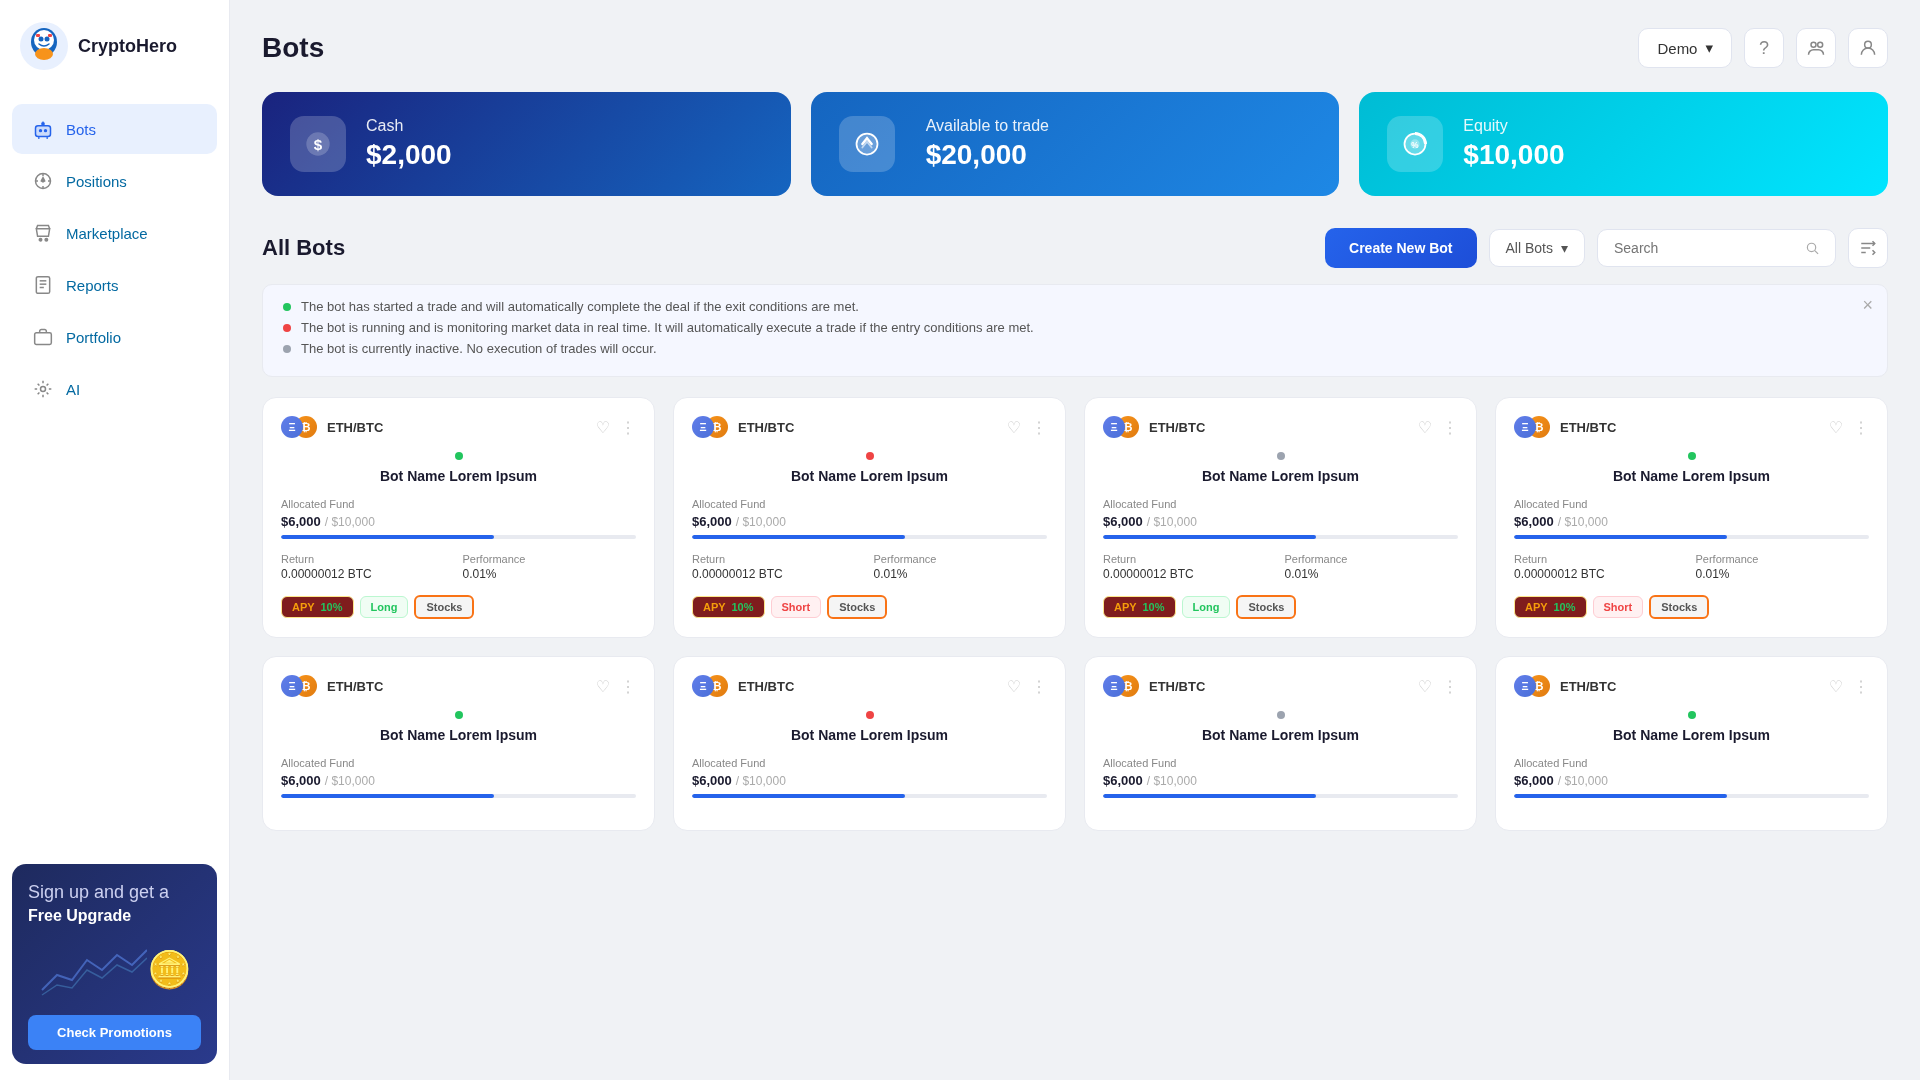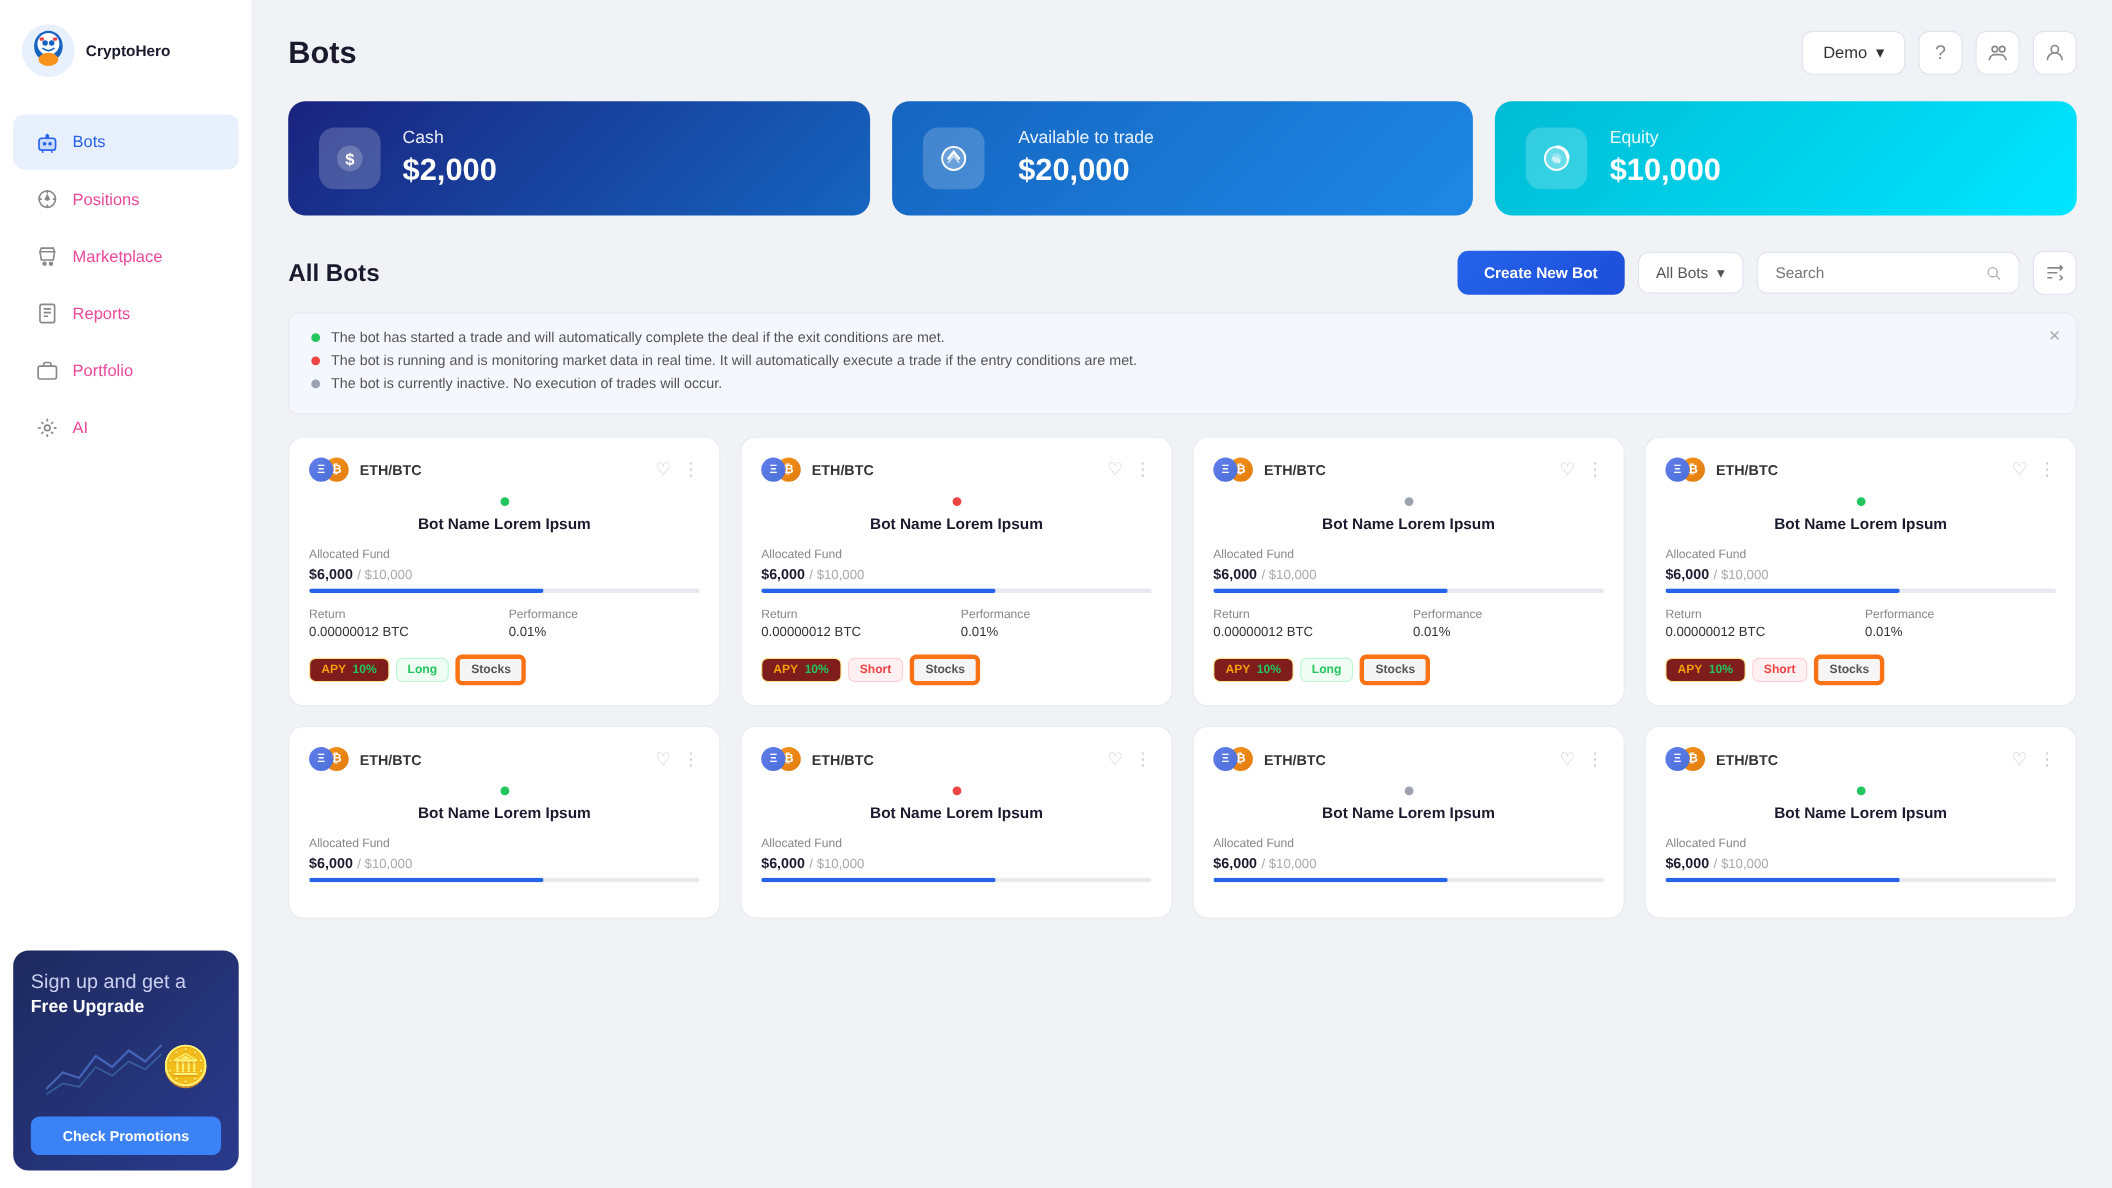--- a/index.html
+++ b/index.html
@@ -21,37 +21,37 @@
       display: flex;
       align-items: center;
       gap: 10px;
       padding: 22px 20px;
     }
     .logo-icon {
       width: 48px;
       height: 48px;
     }
     .logo-text {
-      font-size: 14px;
+      font-size: 18px;
       font-weight: 700;
       color: #1a1a2e;
     }
     .sidebar-nav {
       flex: 1;
       padding: 10px 0;
     }
     .nav-item {
       display: flex;
       align-items: center;
       gap: 12px;
       padding: 14px 20px;
       cursor: pointer;
       border-radius: 10px;
       margin: 2px 12px;
-      color: #ec4899;
+      color: #0369a1;
       font-size: 15px;
       font-weight: 500;
       transition: background 0.2s;
     }
     .nav-item.active {
       background: #e8f0fe;
       color: #2563eb;
     }
     .nav-icon {
       width: 22px;
@@ -446,21 +446,21 @@
       border: 1px solid #bbf7d0;
     }
     .tag-short {
       background: #fff1f2;
       color: #ef4444;
       border: 1px solid #fecdd3;
     }
     .tag-stocks {
       background: #f5f5f5;
       color: #555;
-      border: 4px solid #f97316;
+      border: 2px solid #f97316;
     }
   </style>
 </head>
 <body>
 
 <aside class="sidebar">
   <div class="sidebar-logo">
 
     <svg class="logo-icon" viewBox="0 0 48 48" xmlns="http://www.w3.org/2000/svg">
       <circle cx="24" cy="24" r="24" fill="#e8f0fe"></circle>

